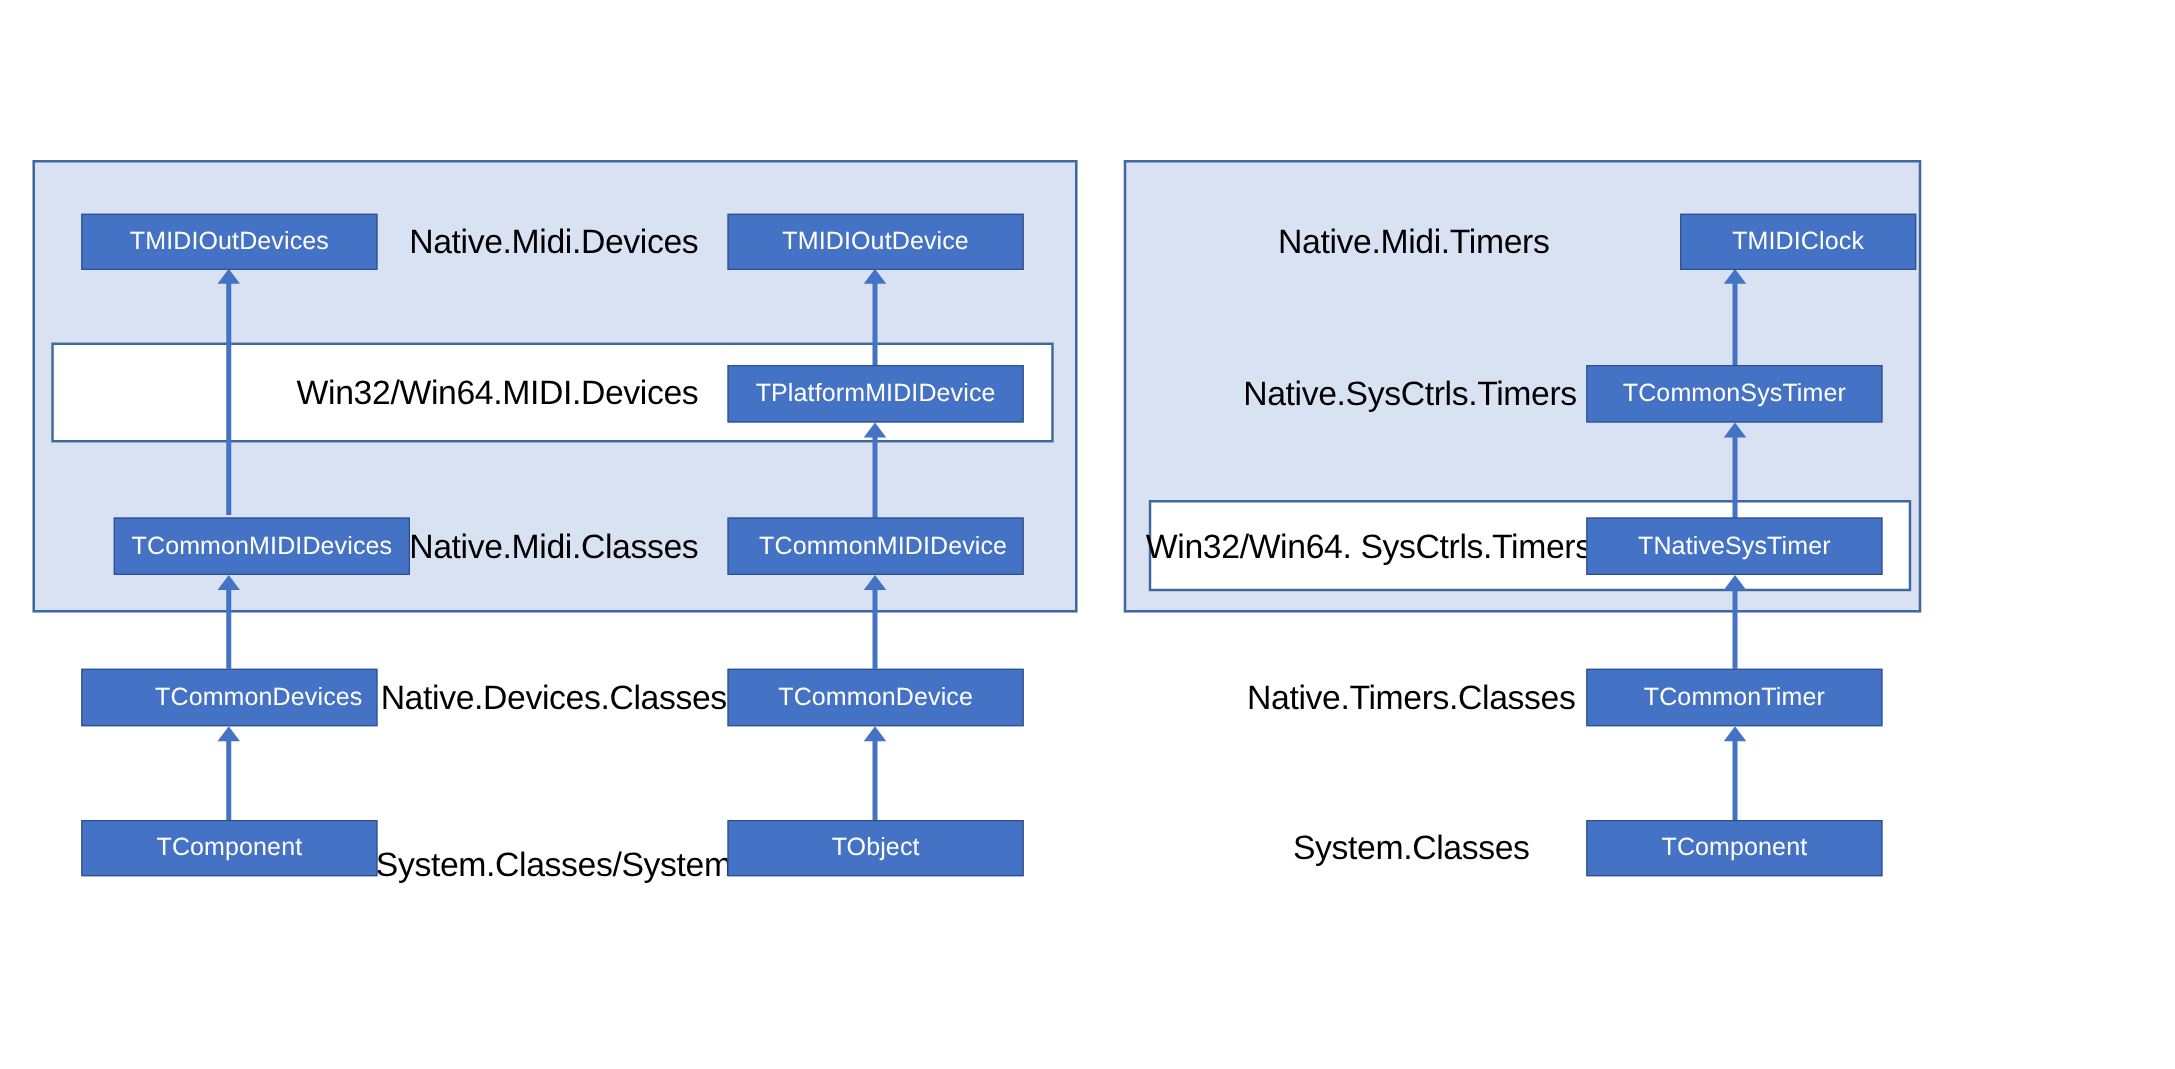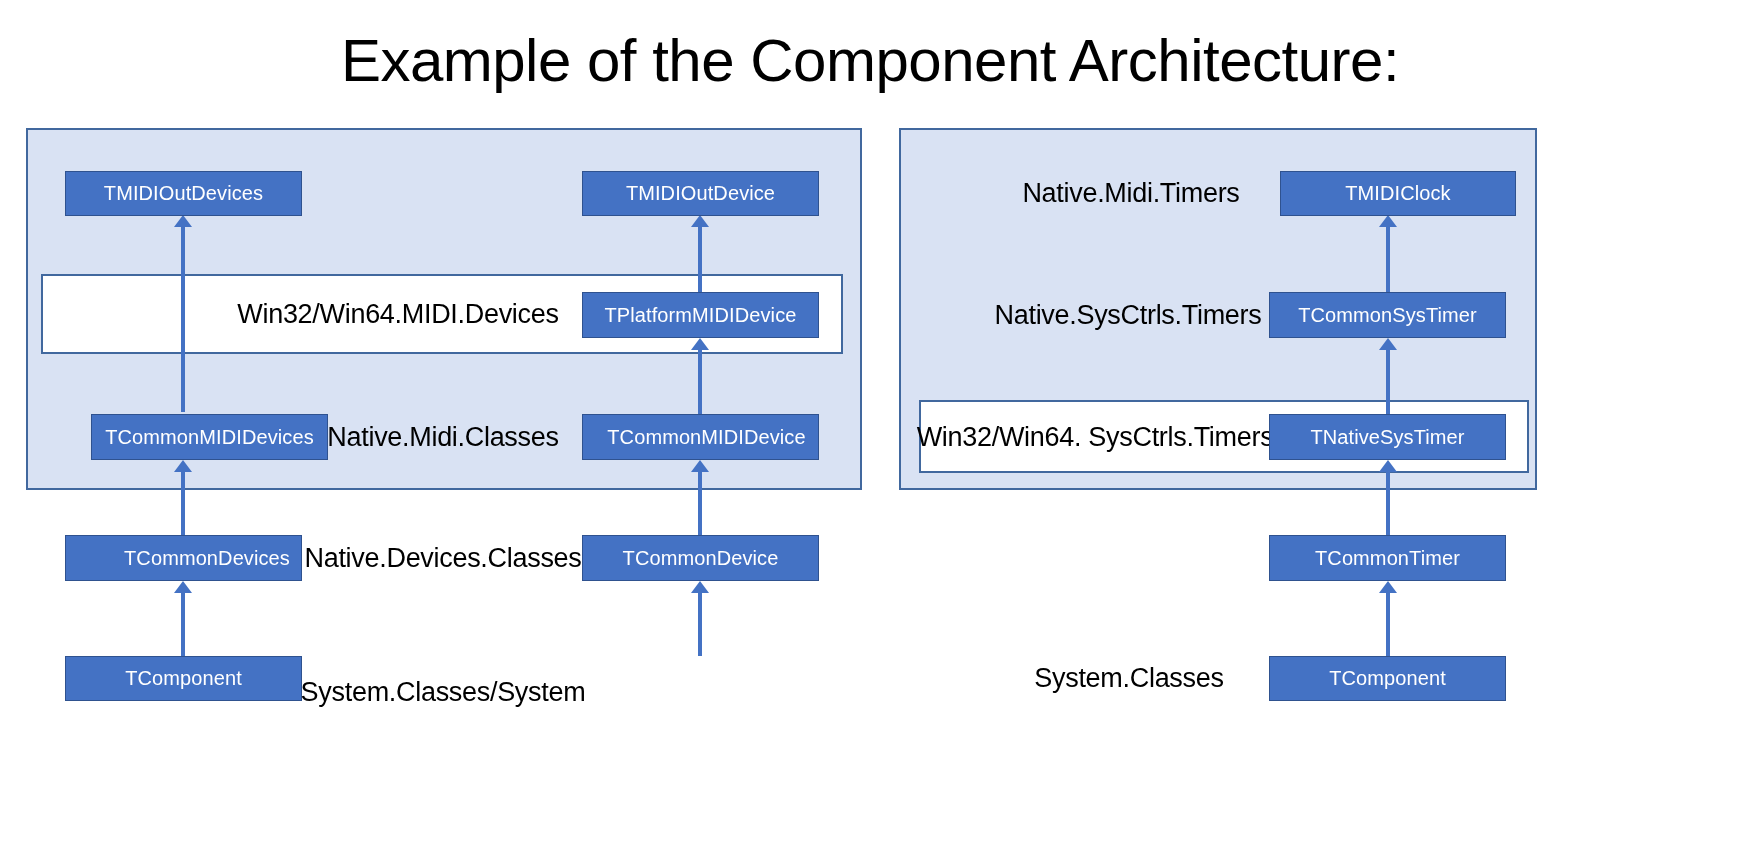--- a/index.html
+++ b/index.html
@@ -106,21 +106,20 @@
     border-left: 9px solid transparent;
     border-right: 9px solid transparent;
     border-bottom: 12px solid #4472C4;
   }
 </style>
 </head>
 <body>
 
 <div id="stage">
 
-  <div class="slide-title">Example of the Component Architecture:</div>
 
   <div class="panel" id="panel-left"></div>
 
   <div class="panel" id="panel-right"></div>
 
   <div class="platform-strip" id="strip-left"></div>
 
   <div class="platform-strip" id="strip-right"></div>
 
   <div class="arrow" style="left:174px; top:215px; height:197px;">
@@ -172,43 +171,46 @@
     <div class="head"></div>
       <div class="shaft"></div>
   </div>
 
   <div class="arrow" style="left:1379px; top:581px; height:75px;">
     <div class="head"></div>
       <div class="shaft"></div>
   </div>
 
   <div class="class-box" style="left:65px; top:171px; width:237px; height:45px;">TMIDIOutDevices</div>
+  <div class="ns-label" style="left:312px; top:171px; width:262px; height:45px;">Native.Midi.Devices</div>
   <div class="class-box" style="left:582px; top:171px; width:237px; height:45px;">TMIDIOutDevice</div>
 
   <div class="ns-label" style="left:222px; top:292px; width:352px; height:45px;">Win32/Win64.MIDI.Devices</div>
   <div class="class-box" style="left:582px; top:292px; width:237px; height:46px;">TPlatformMIDIDevice</div>
 
   <div class="class-box" style="left:65px; top:414px; width:237px; height:46px;margin-left:26px;">TCommonMIDIDevices</div>
   <div class="ns-label" style="left:312px; top:414px; width:262px; height:46px;">Native.Midi.Classes</div>
   <div class="class-box" style="left:582px; top:414px; width:237px; height:46px;padding-left:12px;">TCommonMIDIDevice</div>
 
   <div class="class-box" style="left:65px; top:535px; width:237px; height:46px;padding-left:47px;">TCommonDevices</div>
   <div class="ns-label" style="left:308px; top:535px; width:270px; height:46px;">Native.Devices.Classes</div>
   <div class="class-box" style="left:582px; top:535px; width:237px; height:46px;">TCommonDevice</div>
 
   <div class="class-box" style="left:65px; top:656px; width:237px; height:45px;">TComponent</div>
   <div class="ns-label" style="left:308px; top:656px; width:270px; height:45px;margin-top:14px;">System.Classes/System</div>
+  <div class="class-box" style="left:582px; top:656px; width:237px; height:45px;">TObject</div>
 
   <div class="ns-label" style="left:1000px; top:171px; width:262px; height:45px;">Native.Midi.Timers</div>
-  <div class="class-box" style="left:1280px; top:171px; width:236px; height:45px;">TMIDIClock</div>
+  <div class="class-box" style="left:1344px; top:171px; width:189px; height:45px;">TMIDIClock</div>
 
   <div class="ns-label" style="left:994px; top:292px; width:268px; height:46px;">Native.SysCtrls.Timers</div>
   <div class="class-box" style="left:1269px; top:292px; width:237px; height:46px;">TCommonSysTimer</div>
 
   <div class="ns-label" style="left:928px; top:414px; width:334px; height:46px;">Win32/Win64. SysCtrls.Timers</div>
   <div class="class-box" style="left:1269px; top:414px; width:237px; height:46px;">TNativeSysTimer</div>
 
+  <div class="ns-label" style="left:996px; top:535px; width:266px; height:46px;">Native.Timers.Classes</div>
   <div class="class-box" style="left:1269px; top:535px; width:237px; height:46px;">TCommonTimer</div>
 
   <div class="ns-label" style="left:996px; top:656px; width:266px; height:45px;">System.Classes</div>
   <div class="class-box" style="left:1269px; top:656px; width:237px; height:45px;">TComponent</div>
 
 </div>
 
 </body></html>

